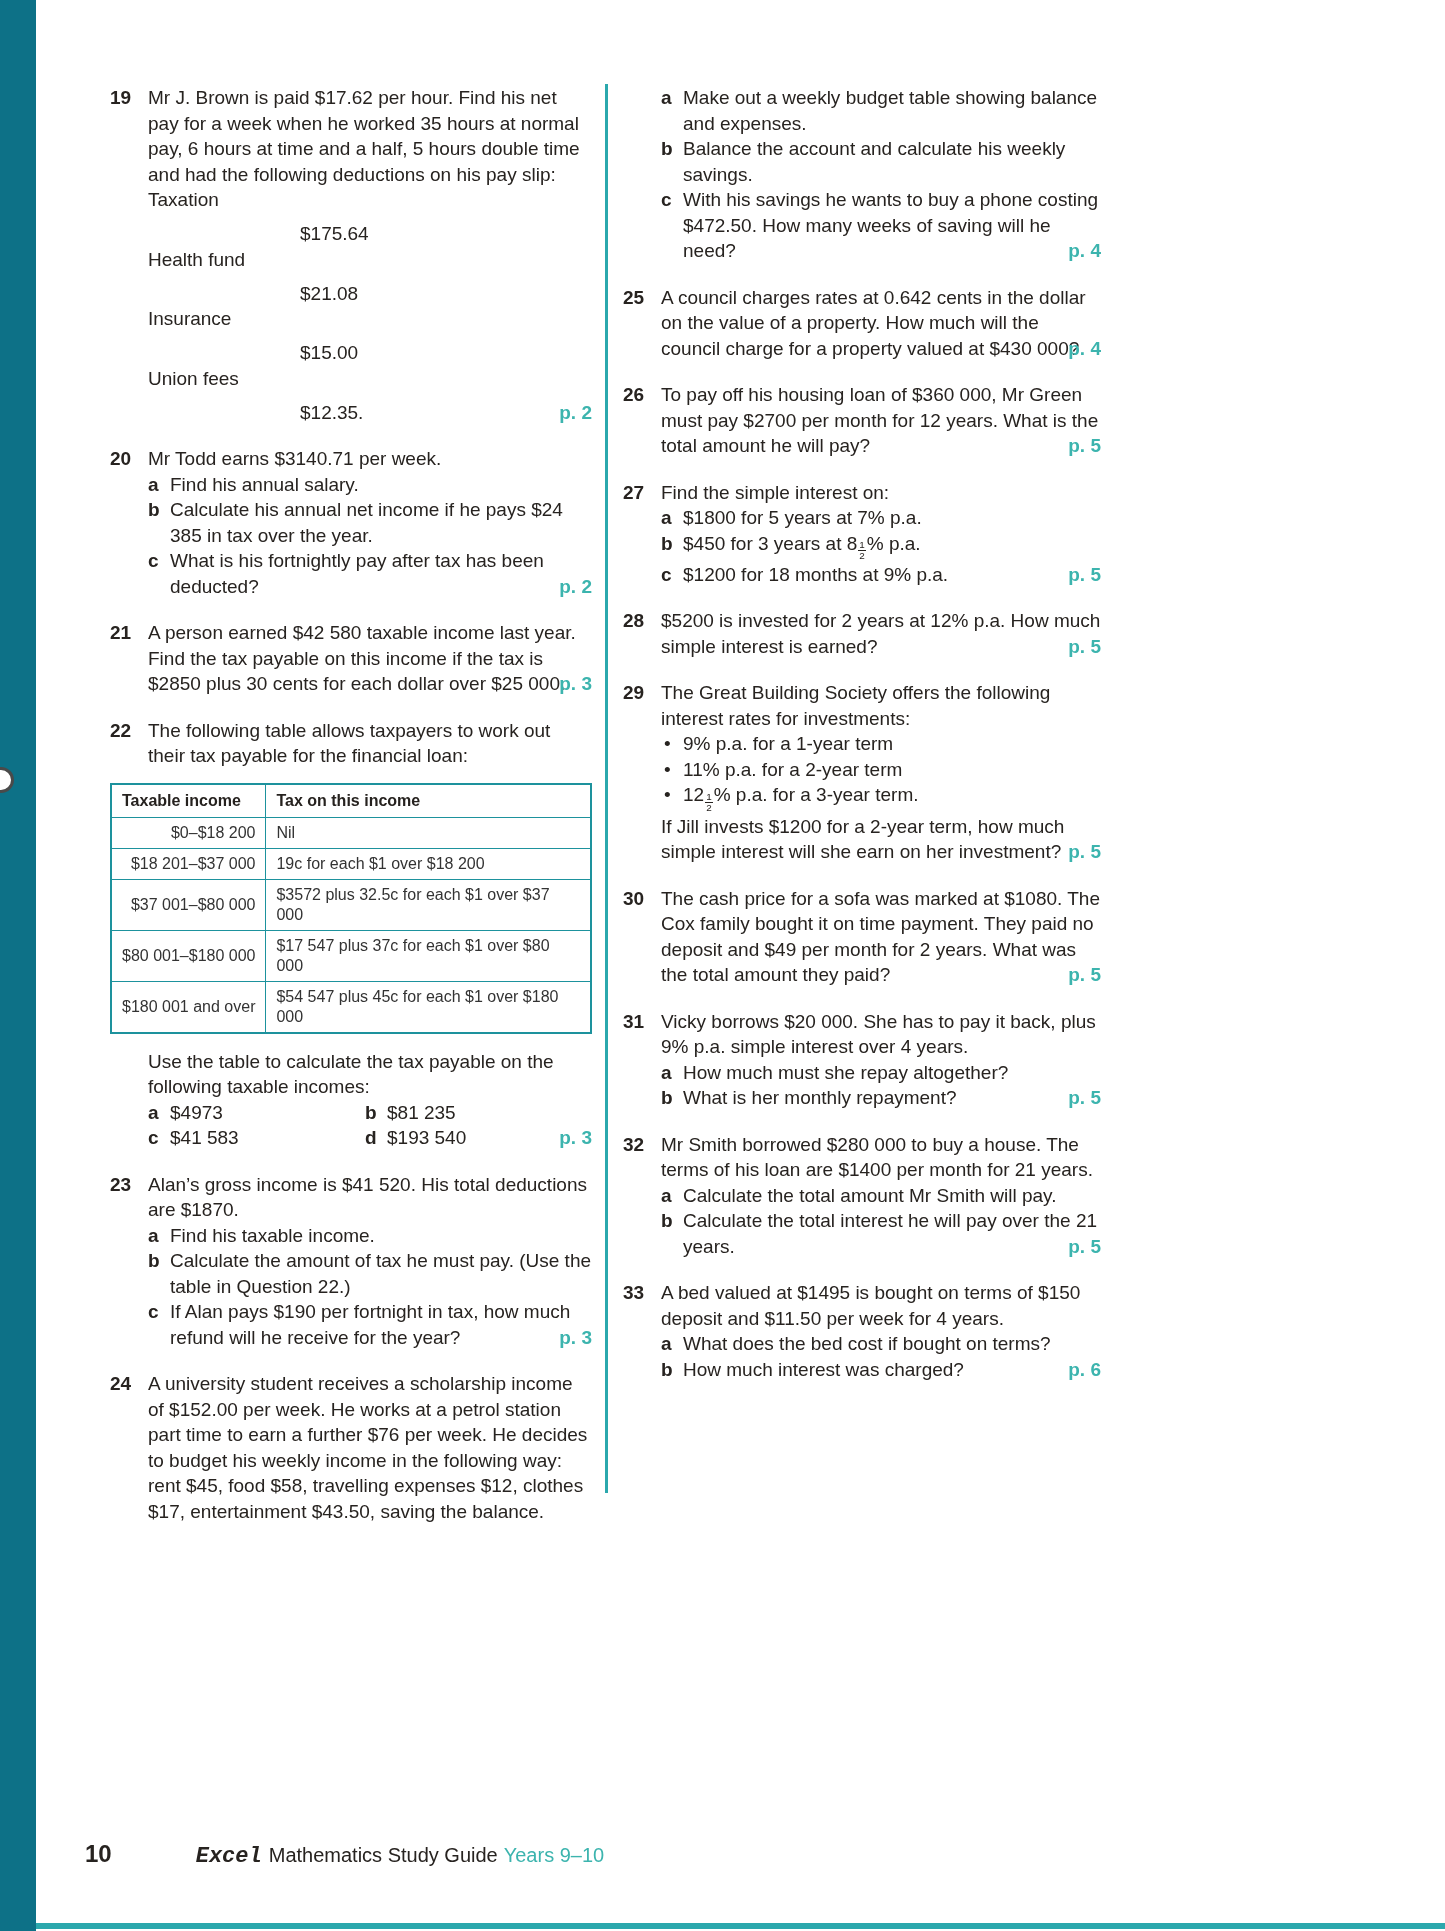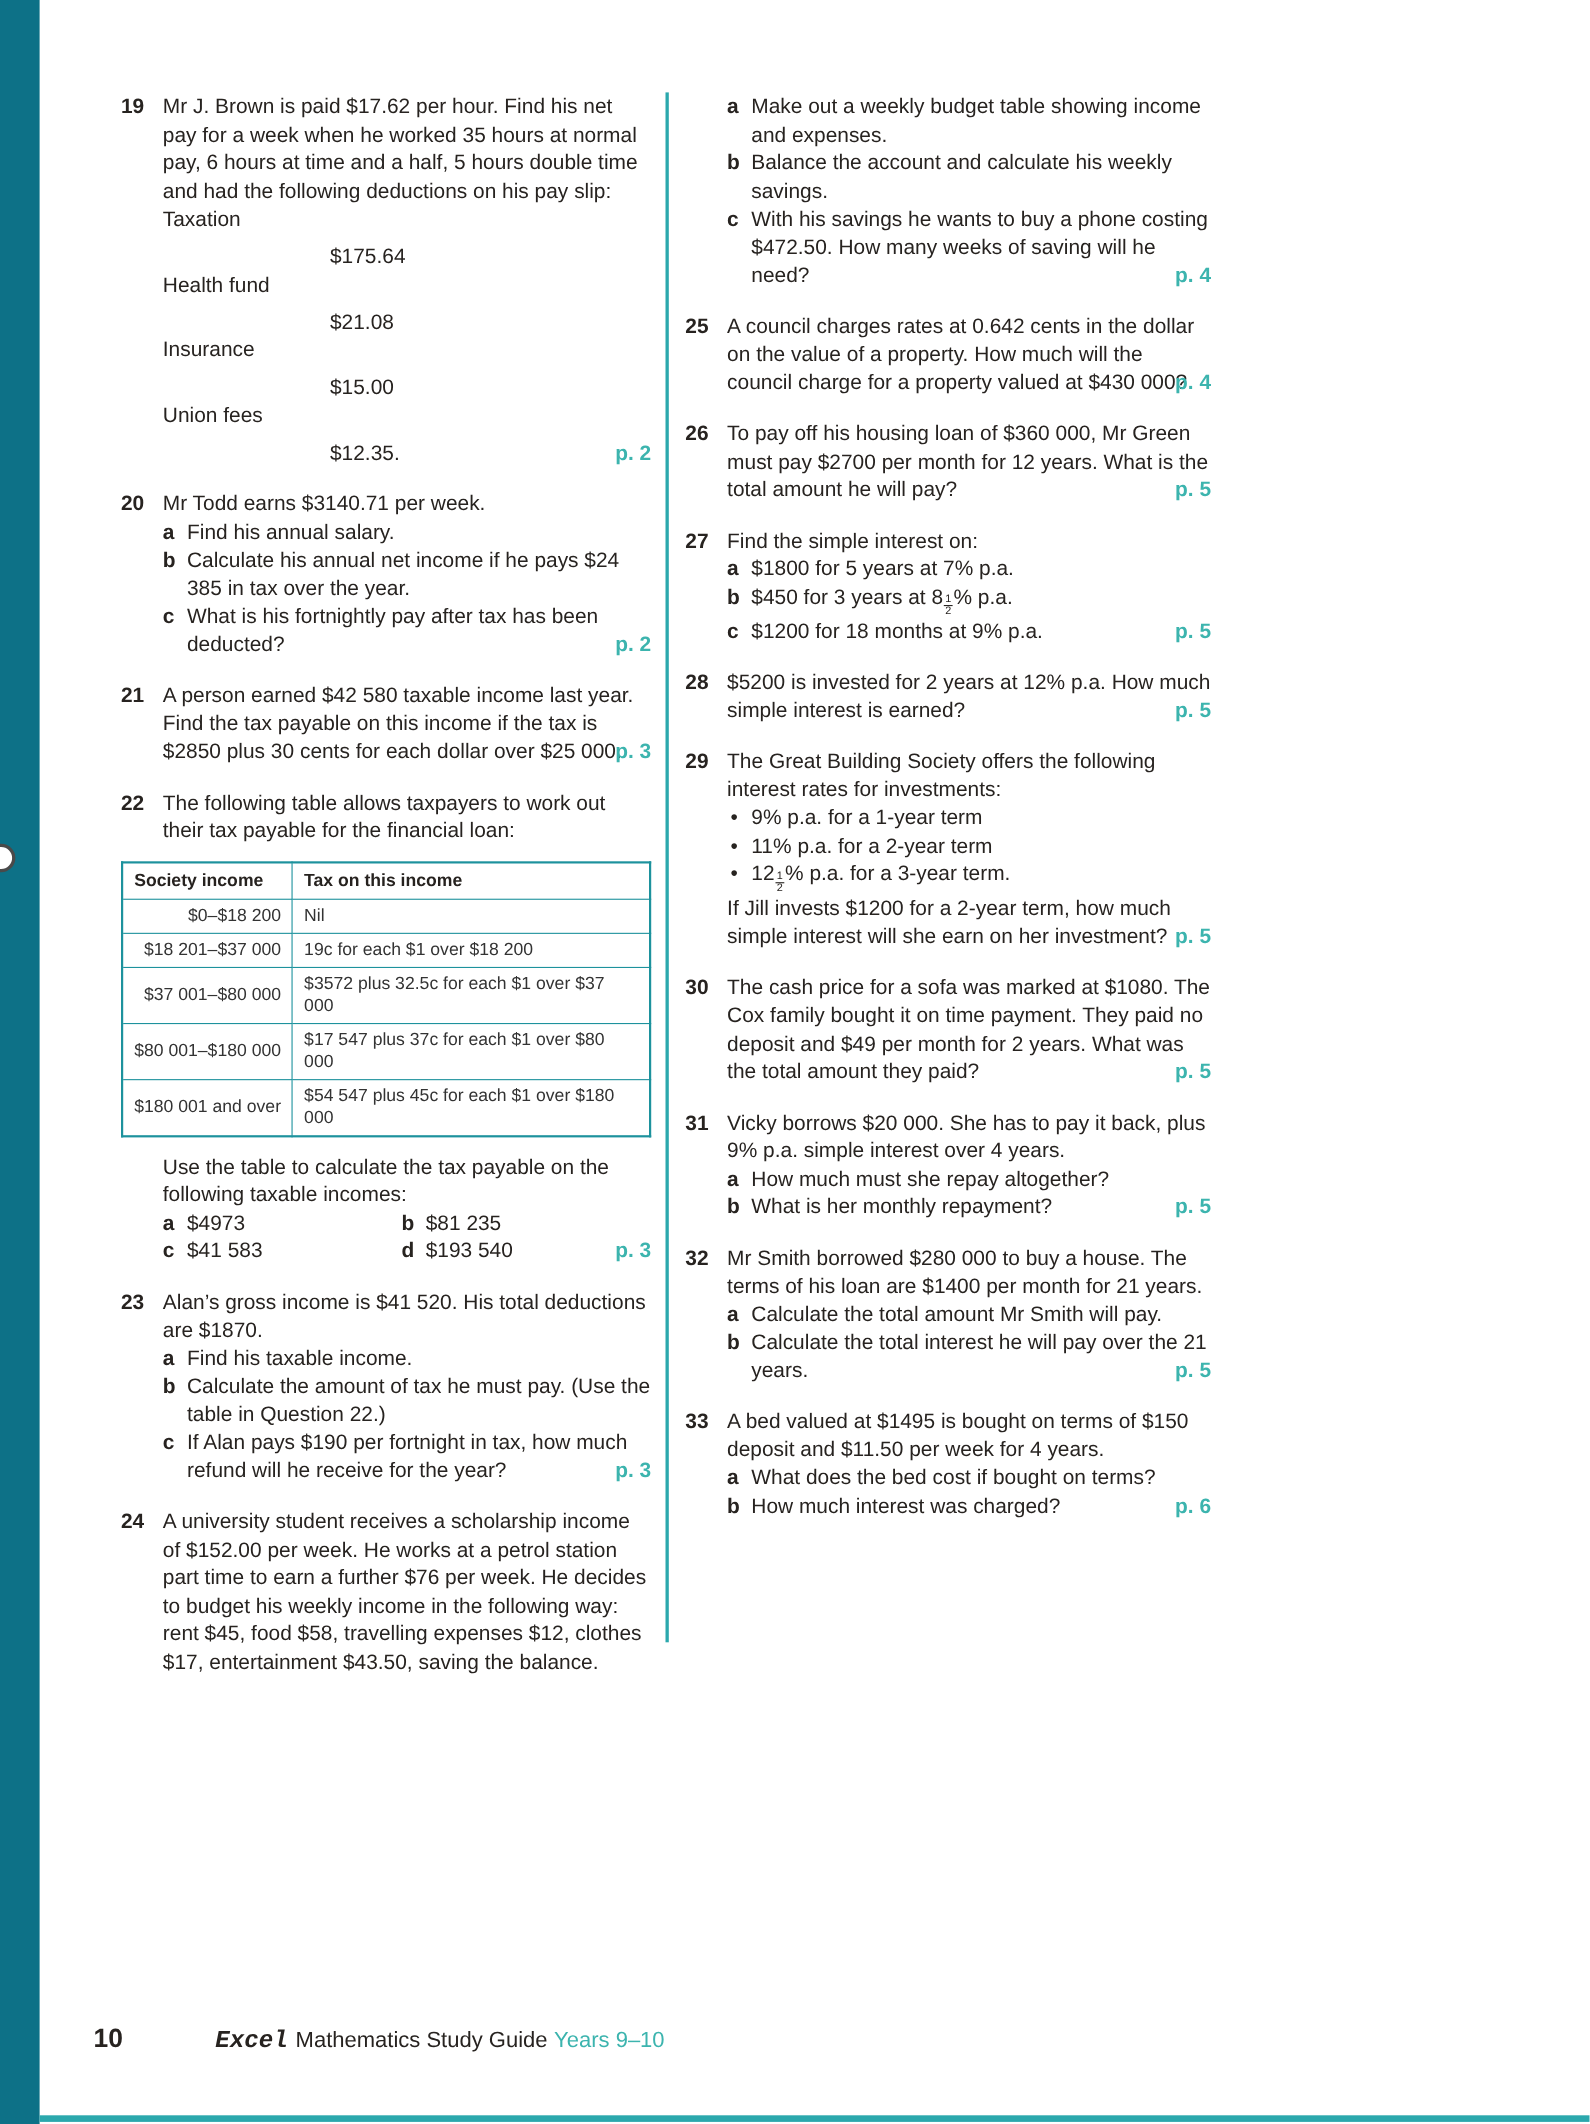--- a/index.html
+++ b/index.html
@@ -117,21 +117,21 @@
         </div>
         <div class="pageref">p. 3</div>
       </div>
       <div class="question">
         <div class="qnum">22</div>
         <div class="qbody">
           <p class="qtext">The following table allows taxpayers to work out their tax payable for the financial loan:</p>
           <table class="taxtable">
             <thead>
               <tr>
-                <th>Society income</th>
+                <th>Taxable income</th>
                 <th>Tax on this income</th>
               </tr>
             </thead>
             <tbody>
               <tr>
                 <td class="col-income">$0–$18 200</td>
                 <td class="col-tax">Nil</td>
               </tr>
               <tr>
                 <td class="col-income">$18 201–$37 000</td>
@@ -200,21 +200,21 @@
           <p class="qtext">A university student receives a scholarship income of $152.00 per week. He works at a petrol station part time to earn a further $76 per week. He decides to budget his weekly income in the following way: rent $45, food $58, travelling expenses $12, clothes $17, entertainment $43.50, saving the balance.</p>
         </div>
       </div>
     </div>
   <div class="col col-right">
       <div class="question">
         <div class="qnum"></div>
         <div class="qbody">
           <div class="part">
             <span class="part-label">a</span>
-            <span class="part-text">Make out a weekly budget table showing income and expenses.</span>
+            <span class="part-text">Make out a weekly budget table showing balance and expenses.</span>
           </div>
           <div class="part">
             <span class="part-label">b</span>
             <span class="part-text">Balance the account and calculate his weekly savings.</span>
           </div>
           <div class="part">
             <span class="part-label">c</span>
             <span class="part-text">With his savings he wants to buy a phone costing $472.50. How many weeks of saving will he need?</span>
           </div>
         </div>

